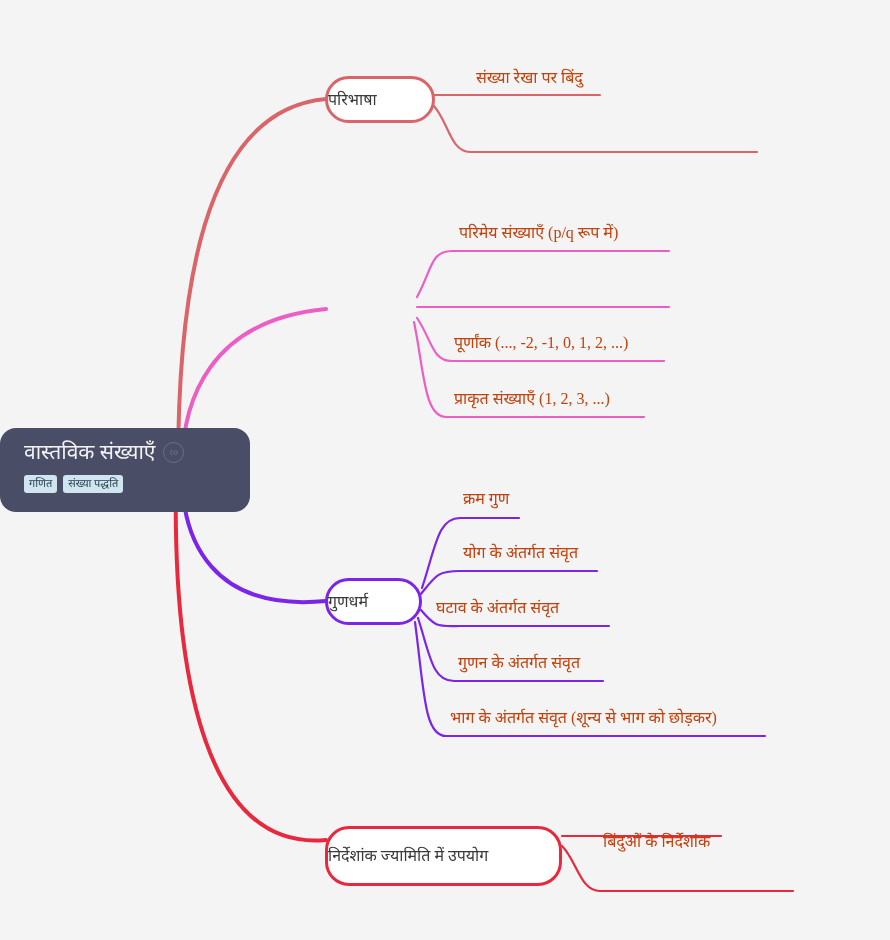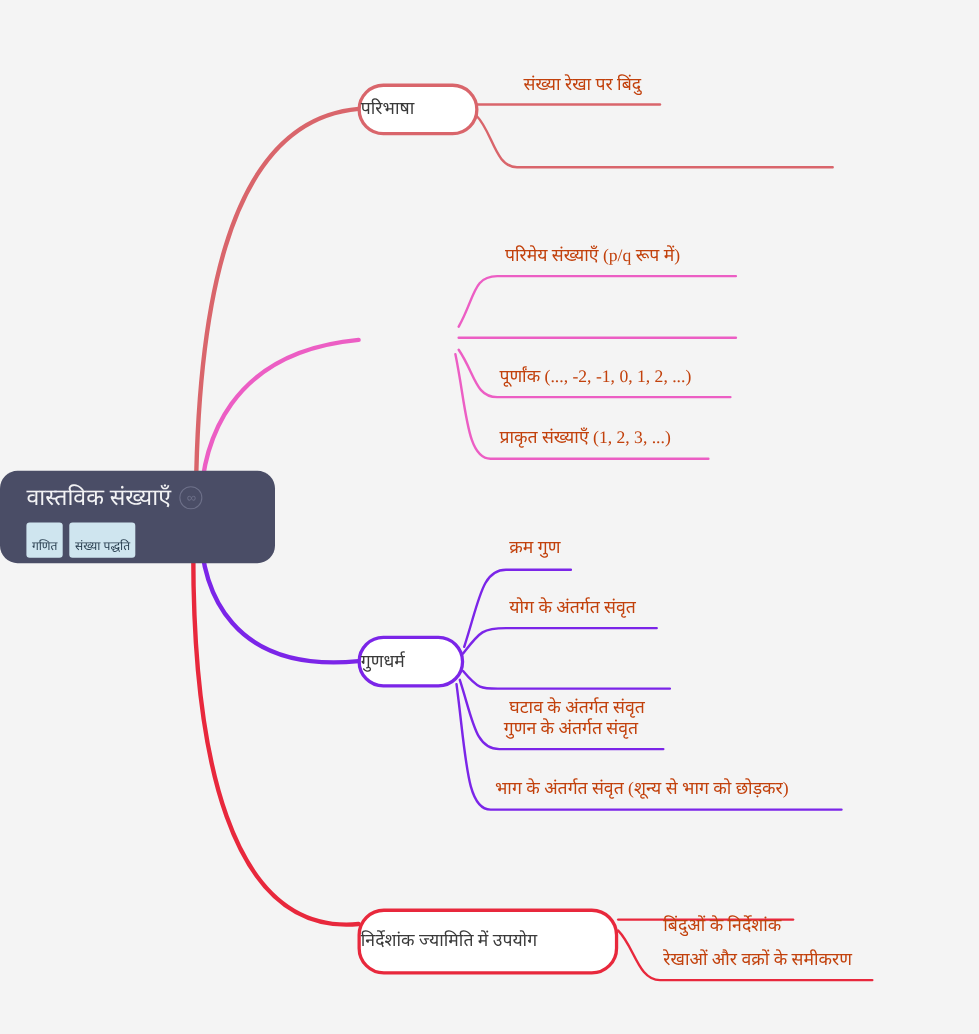--- a/index.html
+++ b/index.html
@@ -75,21 +75,21 @@
     display: flex;
     gap: 6px;
     margin-top: 10px;
   }
   .tag {
     background: #cfe5ef;
     color: #2a3f50;
     font-family: "Liberation Serif", "DejaVu Serif", serif;
     font-size: 11px;
     line-height: 13px;
-    padding: 16px 5px 3px 5px;
+    padding: 2px 5px 3px 5px;
     border-radius: 3px;
     white-space: nowrap;
   }
 
   
   .branch-node {
     position: absolute;
     background: #ffffff;
     border-style: solid;
     border-width: 3px;
@@ -189,34 +189,31 @@
   <div class="branch-node" style="left:325px; top:578px; width:97px; height:47px; border-color:#7b25e8;">
     <span class="branch-label">गुणधर्म</span>
   </div>
 
   <div class="leaf" style="left:461px; top:489px;">
     <span class="leaf-label">क्रम गुण</span>
   </div>
   <div class="leaf" style="left:461px; top:543px;">
     <span class="leaf-label">योग के अंतर्गत संवृत</span>
   </div>
-  <div class="leaf" style="left:461px; top:598px;margin-top:36px;">
+  <div class="leaf" style="left:434px; top:598px;">
     <span class="leaf-label">घटाव के अंतर्गत संवृत</span>
   </div>
   <div class="leaf" style="left:456px; top:653px;">
     <span class="leaf-label">गुणन के अंतर्गत संवृत</span>
   </div>
   <div class="leaf" style="left:448px; top:708px;">
     <span class="leaf-label">भाग के अंतर्गत संवृत (शून्य से भाग को छोड़कर)</span>
   </div>
 
   <div class="branch-node" style="left:325px; top:826px; width:237px; height:60px; border-color:#e8283c;">
     <span class="branch-label">निर्देशांक ज्यामिति में उपयोग</span>
   </div>
 
   <div class="leaf" style="left:601px; top:832px;">
     <span class="leaf-label">बिंदुओं के निर्देशांक</span>
   </div>
-  <div class="leaf" style="left:601px; top:863px;">
-    <span class="leaf-label">रेखाओं और वक्रों के समीकरण</span>
-  </div>
 
 </div>
 
 </body></html>

